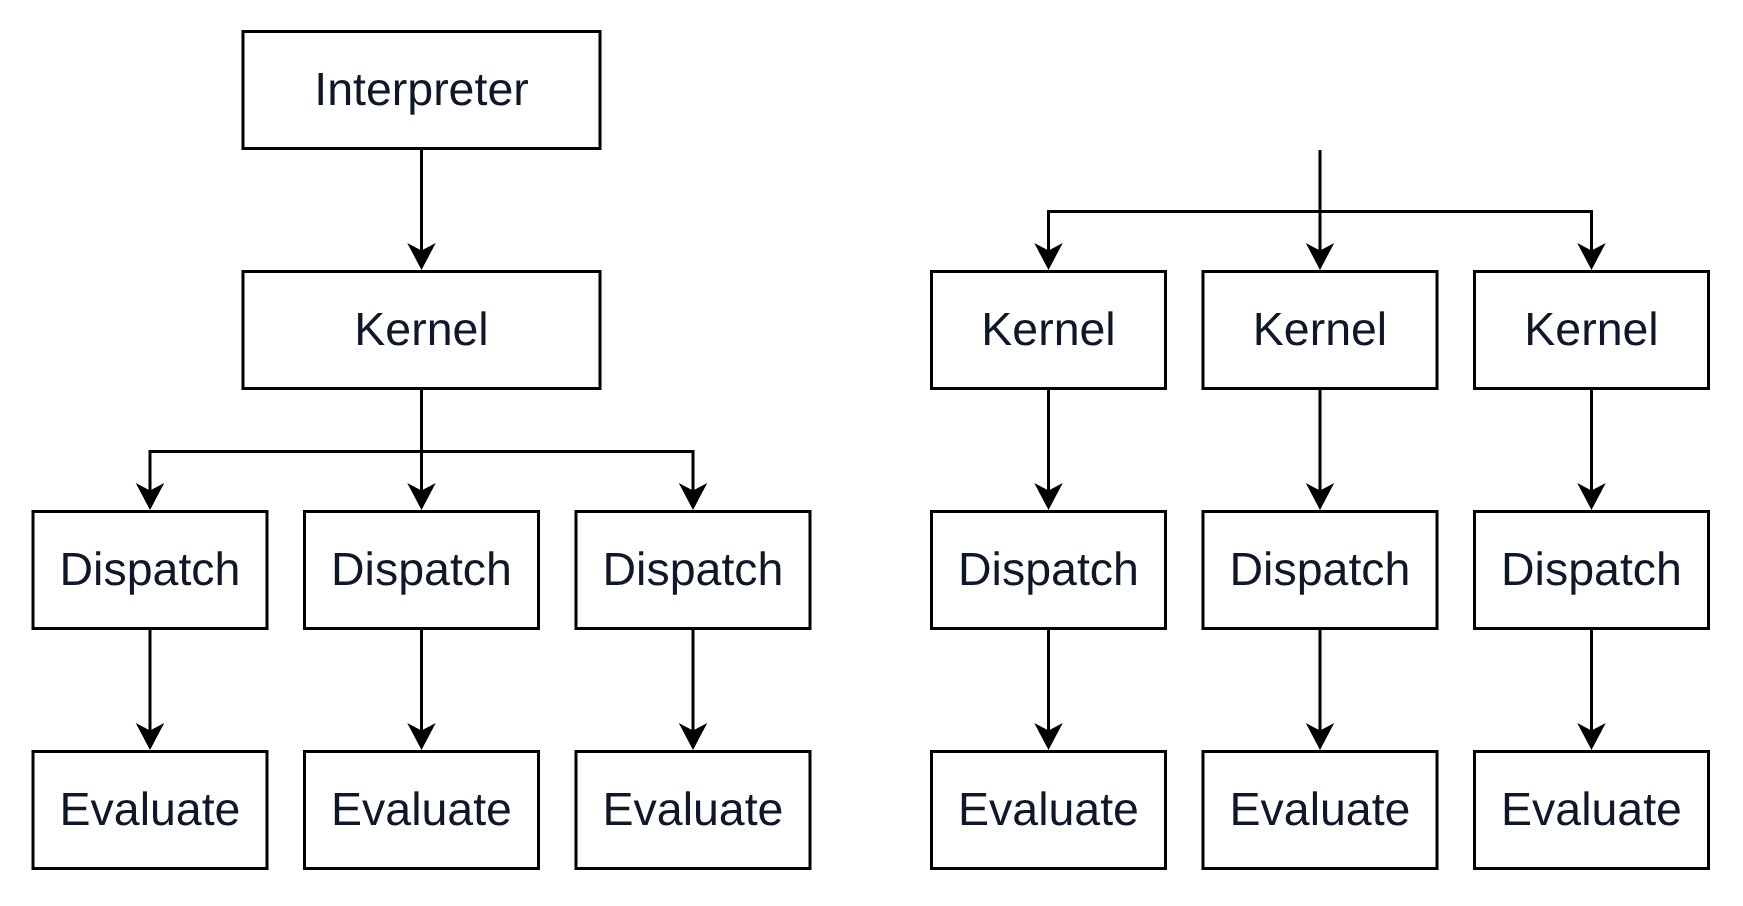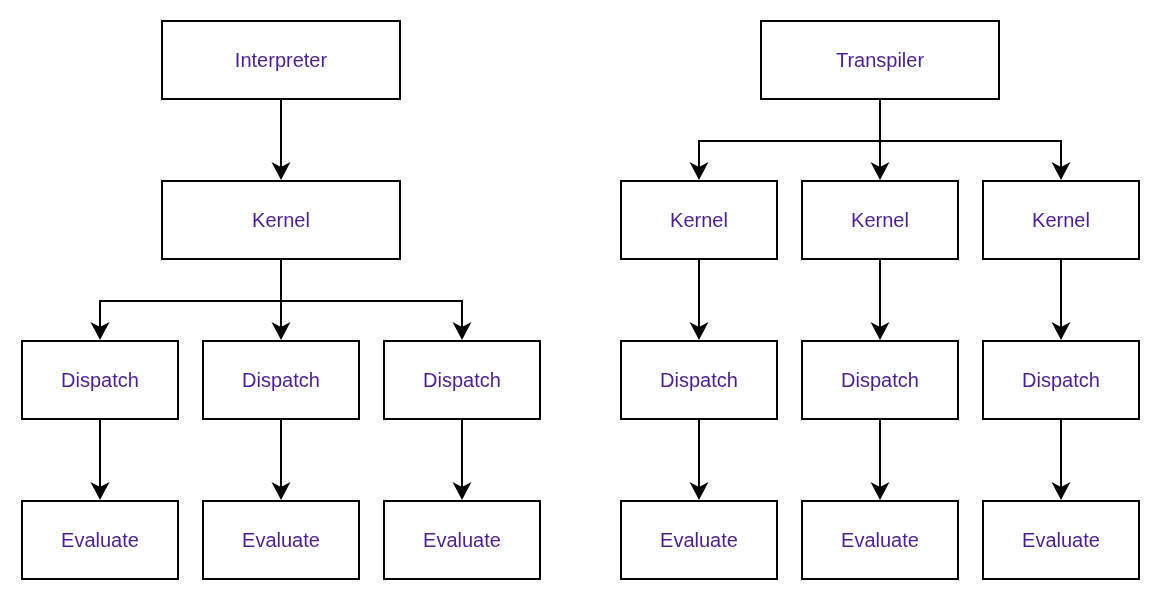--- a/index.html
+++ b/index.html
@@ -27,22 +27,22 @@
   }
   .node {
     position: absolute;
     box-sizing: border-box;
     border: 2px solid #000000;
     background: #ffffff;
     display: flex;
     align-items: center;
     justify-content: center;
     text-align: center;
-    font-size: 20px;
-    color: #4c1d95;
+    font-size: 31px;
+    color: #0f172a;
     line-height: 1.2;
   }
   .node.wide  { width: 240px; height: 80px; }
   .node.small { width: 158px; height: 80px; }
 </style>
 </head>
 <body>
 
 <div class="canvas">
 
@@ -106,23 +106,20 @@
   <div class="node small" style="left:21px;  top:500px;">
     <span>Evaluate</span>
   </div>
   <div class="node small" style="left:202px; top:500px;">
     <span>Evaluate</span>
   </div>
   <div class="node small" style="left:383px; top:500px;">
     <span>Evaluate</span>
   </div>
 
-  <div class="node wide" style="left:760px; top:20px;">
-    <span>Transpiler</span>
-  </div>
   <div class="node small" style="left:620px; top:180px;">
     <span>Kernel</span>
   </div>
   <div class="node small" style="left:801px; top:180px;">
     <span>Kernel</span>
   </div>
   <div class="node small" style="left:982px; top:180px;">
     <span>Kernel</span>
   </div>
   <div class="node small" style="left:620px; top:340px;">

